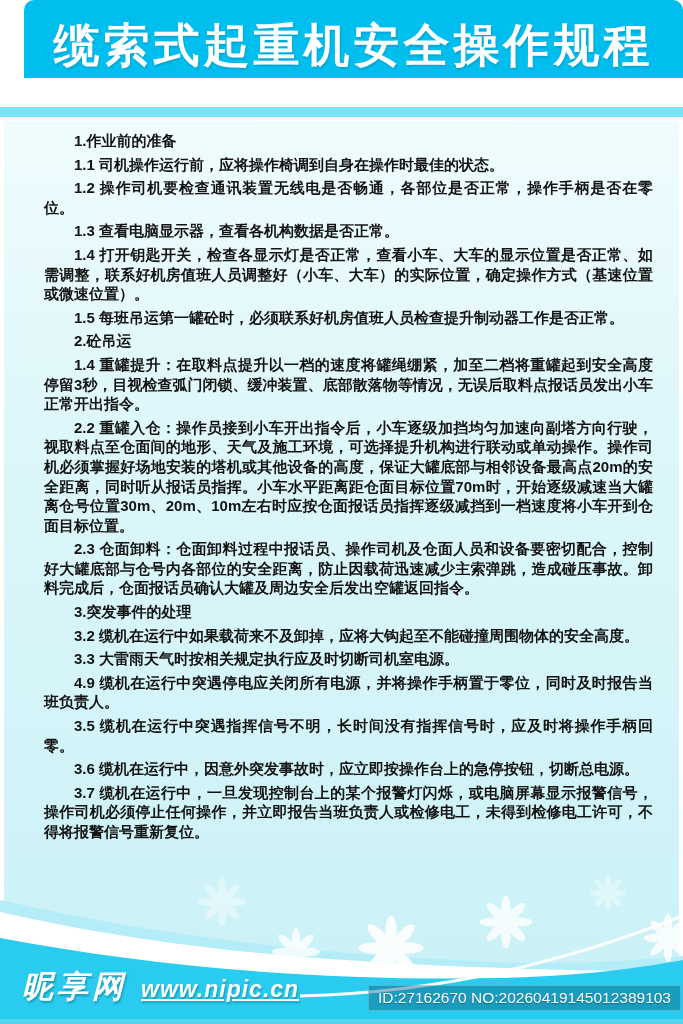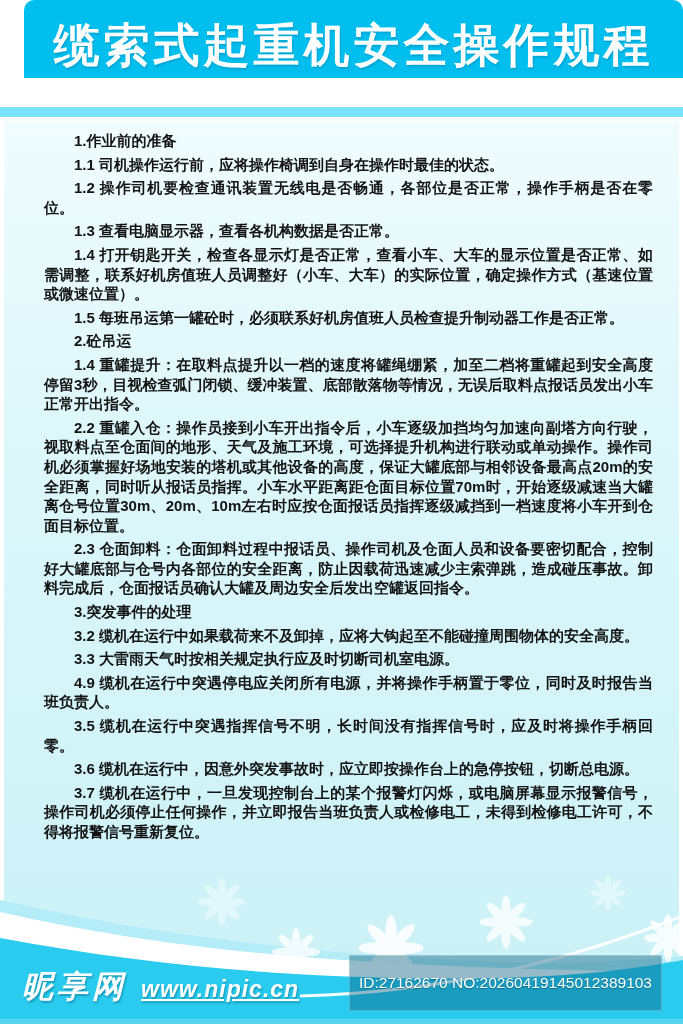--- a/index.html
+++ b/index.html
@@ -57,25 +57,25 @@
   
   .site-logo{
     position:absolute;left:22px;bottom:16px;z-index:5;
     display:flex;align-items:baseline;gap:14px;color:#ffffff;
     font-style:italic;
     text-shadow:1px 2px 2px rgba(0,80,110,0.4);
   }
   .site-logo .brand{font-size:31px;font-weight:900;letter-spacing:4px;}
   .site-logo .url{font-size:23px;font-weight:700;letter-spacing:1px;text-decoration:underline;}
   .id-box{
-    position:absolute;right:21px;bottom:13px;z-index:5;
+    position:absolute;right:2px;bottom:13px;z-index:5;
     background:rgba(8,90,125,0.42);
     border:1px solid rgba(255,255,255,0.25);
     color:#ffffff;font-size:15.5px;font-weight:400;
-    padding:18px 9px;white-space:nowrap;
+    padding:3px 9px;white-space:nowrap;
     text-shadow:0 1px 1px rgba(0,60,90,0.5);
   }
 </style>
 </head>
 <body>
 
 <div class="poster">
 
   <header class="titlebar">
     <h1>缆索式起重机安全操作规程</h1>

